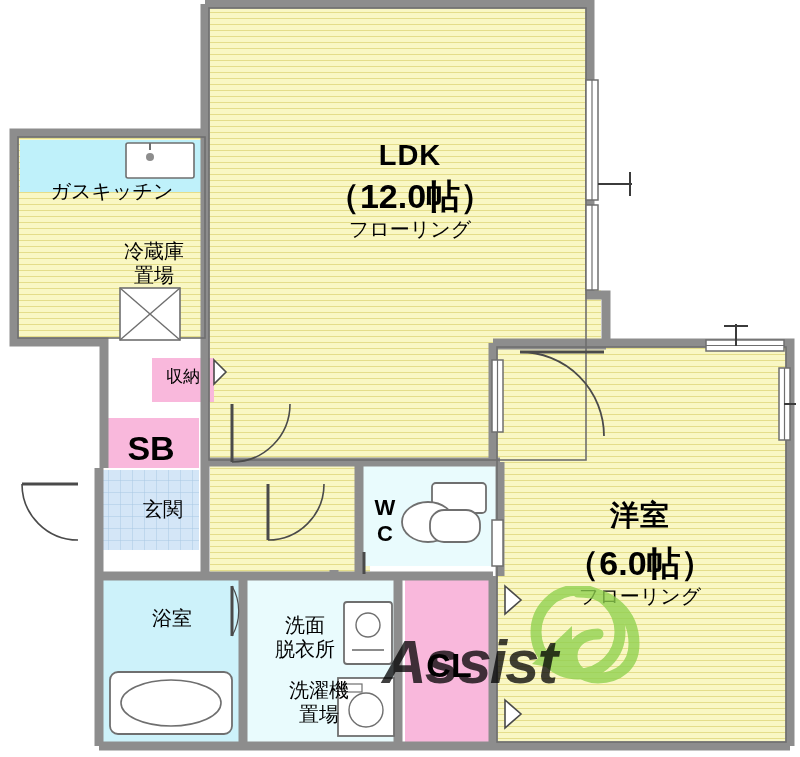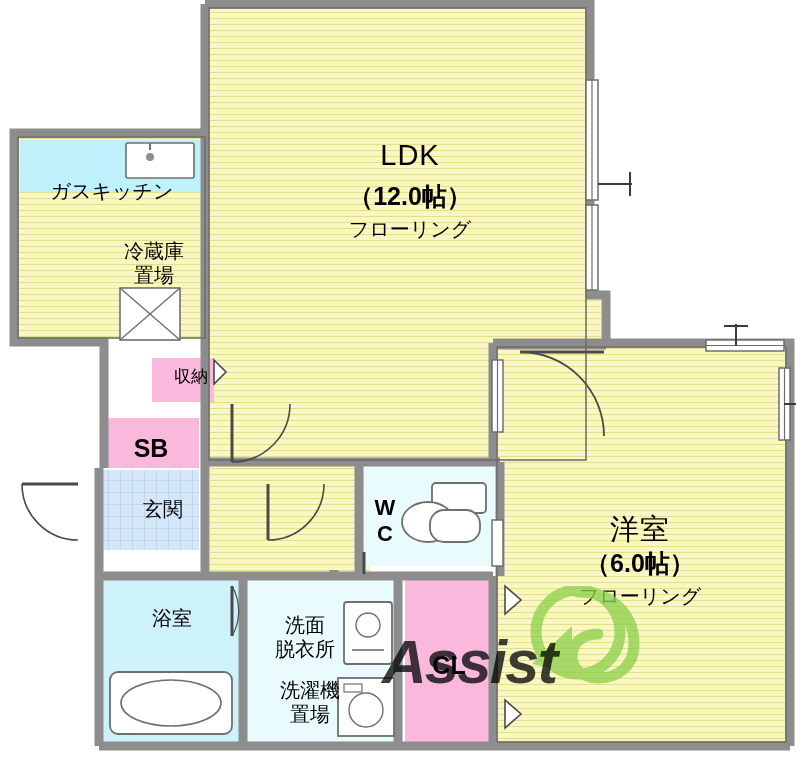--- a/index.html
+++ b/index.html
@@ -2,24 +2,24 @@
 <html><head>
 <meta charset="utf-8">
 <style>
   html,body{margin:0;padding:0;background:#ffffff;}
   body{width:800px;height:757px;position:relative;overflow:hidden;
        font-family:"Liberation Sans", sans-serif;}
   #plan{position:absolute;left:0;top:0;width:800px;height:757px;}
 
   .lbl{position:absolute;color:#000;text-align:center;line-height:1.18;
        white-space:pre;pointer-events:none;}
-  .lbl.big{font-size:29px;font-weight:normal;letter-spacing:1px;}
-  .lbl.med{font-size:25px;font-weight:bold;margin-top:6px;}
+  .lbl.big{font-size:29px;font-weight:bold;letter-spacing:1px;}
+  .lbl.med{font-size:34px;font-weight:bold;}
   .lbl.sub{font-size:20px;}
-  .lbl.sm{font-size:17px;padding-left:8px;}
+  .lbl.sm{font-size:17px;}
   .lbl.wc{font-size:22px;font-weight:bold;}
 
   
   #wm{position:absolute;left:382px;top:586px;width:330px;height:150px;
       pointer-events:none;}
   #wm .txt{position:absolute;left:0;top:40px;font-size:62px;font-weight:bold;
            font-style:italic;color:#000000;opacity:.75;letter-spacing:-2px;
            font-family:"Liberation Sans", sans-serif;}
 </style>
 </head>
@@ -187,39 +187,39 @@
     <rect x="338" y="678" width="56" height="58" fill="#ffffff" stroke="#6f6f6f" stroke-width="1.8"></rect>
     <circle cx="366" cy="710" r="17" fill="#ffffff" stroke="#6f6f6f" stroke-width="1.4"></circle>
     <rect x="344" y="684" width="18" height="8" fill="#ffffff" stroke="#6f6f6f" stroke-width="1.2"></rect>
   </g>
 </svg>
 
 <div class="lbl big" style="left:330px;top:138px;width:160px;">LDK</div>
 <div class="lbl med" style="left:300px;top:176px;width:220px;">（12.0帖）</div>
 <div class="lbl sub" style="left:300px;top:218px;width:220px;">フローリング</div>
 
-<div class="lbl big" style="left:560px;top:512px;width:160px;">洋室</div>
+<div class="lbl big" style="left:560px;top:498px;width:160px;">洋室</div>
 <div class="lbl med" style="left:535px;top:543px;width:210px;">（6.0帖）</div>
 <div class="lbl sub" style="left:535px;top:585px;width:210px;">フローリング</div>
 
 <div class="lbl sub" style="left:18px;top:180px;width:188px;">ガスキッチン</div>
 <div class="lbl sub" style="left:100px;top:240px;width:108px;text-align:center;">冷蔵庫
 置場</div>
 
 <div class="lbl sm" style="left:152px;top:367px;width:62px;">収納</div>
 <div class="lbl med" style="left:103px;top:428px;width:96px;">SB</div>
 <div class="lbl sub" style="left:103px;top:498px;width:96px;padding-left:12px;">玄関</div>
 
 <div class="lbl wc" style="left:363px;top:495px;width:44px;">W
 C</div>
 
 <div class="lbl sub" style="left:112px;top:607px;width:120px;">浴室</div>
 <div class="lbl sub" style="left:262px;top:614px;width:86px;">洗面
 脱衣所</div>
-<div class="lbl sub" style="left:264px;top:679px;width:92px;text-align:center;">洗濯機
+<div class="lbl sub" style="left:273px;top:679px;width:92px;text-align:center;">洗濯機
 置場</div>
 
 <div class="lbl med" style="left:405px;top:645px;width:88px;">CL</div>
 
 <div id="wm">
   <svg width="330" height="150" viewBox="0 0 330 150">
     <g opacity="0.78">
       <circle cx="196" cy="46" r="42" fill="none" stroke="#8fd14f" stroke-width="11"></circle>
       <path d="M196 6 C230 6 252 28 252 58 C252 80 236 92 216 92 C200 92 190 82 190 70 C190 56 202 48 216 48" fill="none" stroke="#8fd14f" stroke-width="11" stroke-linecap="round"></path>
       <path d="M150 78 L190 40 L190 86 Z" fill="#8fd14f"></path>

